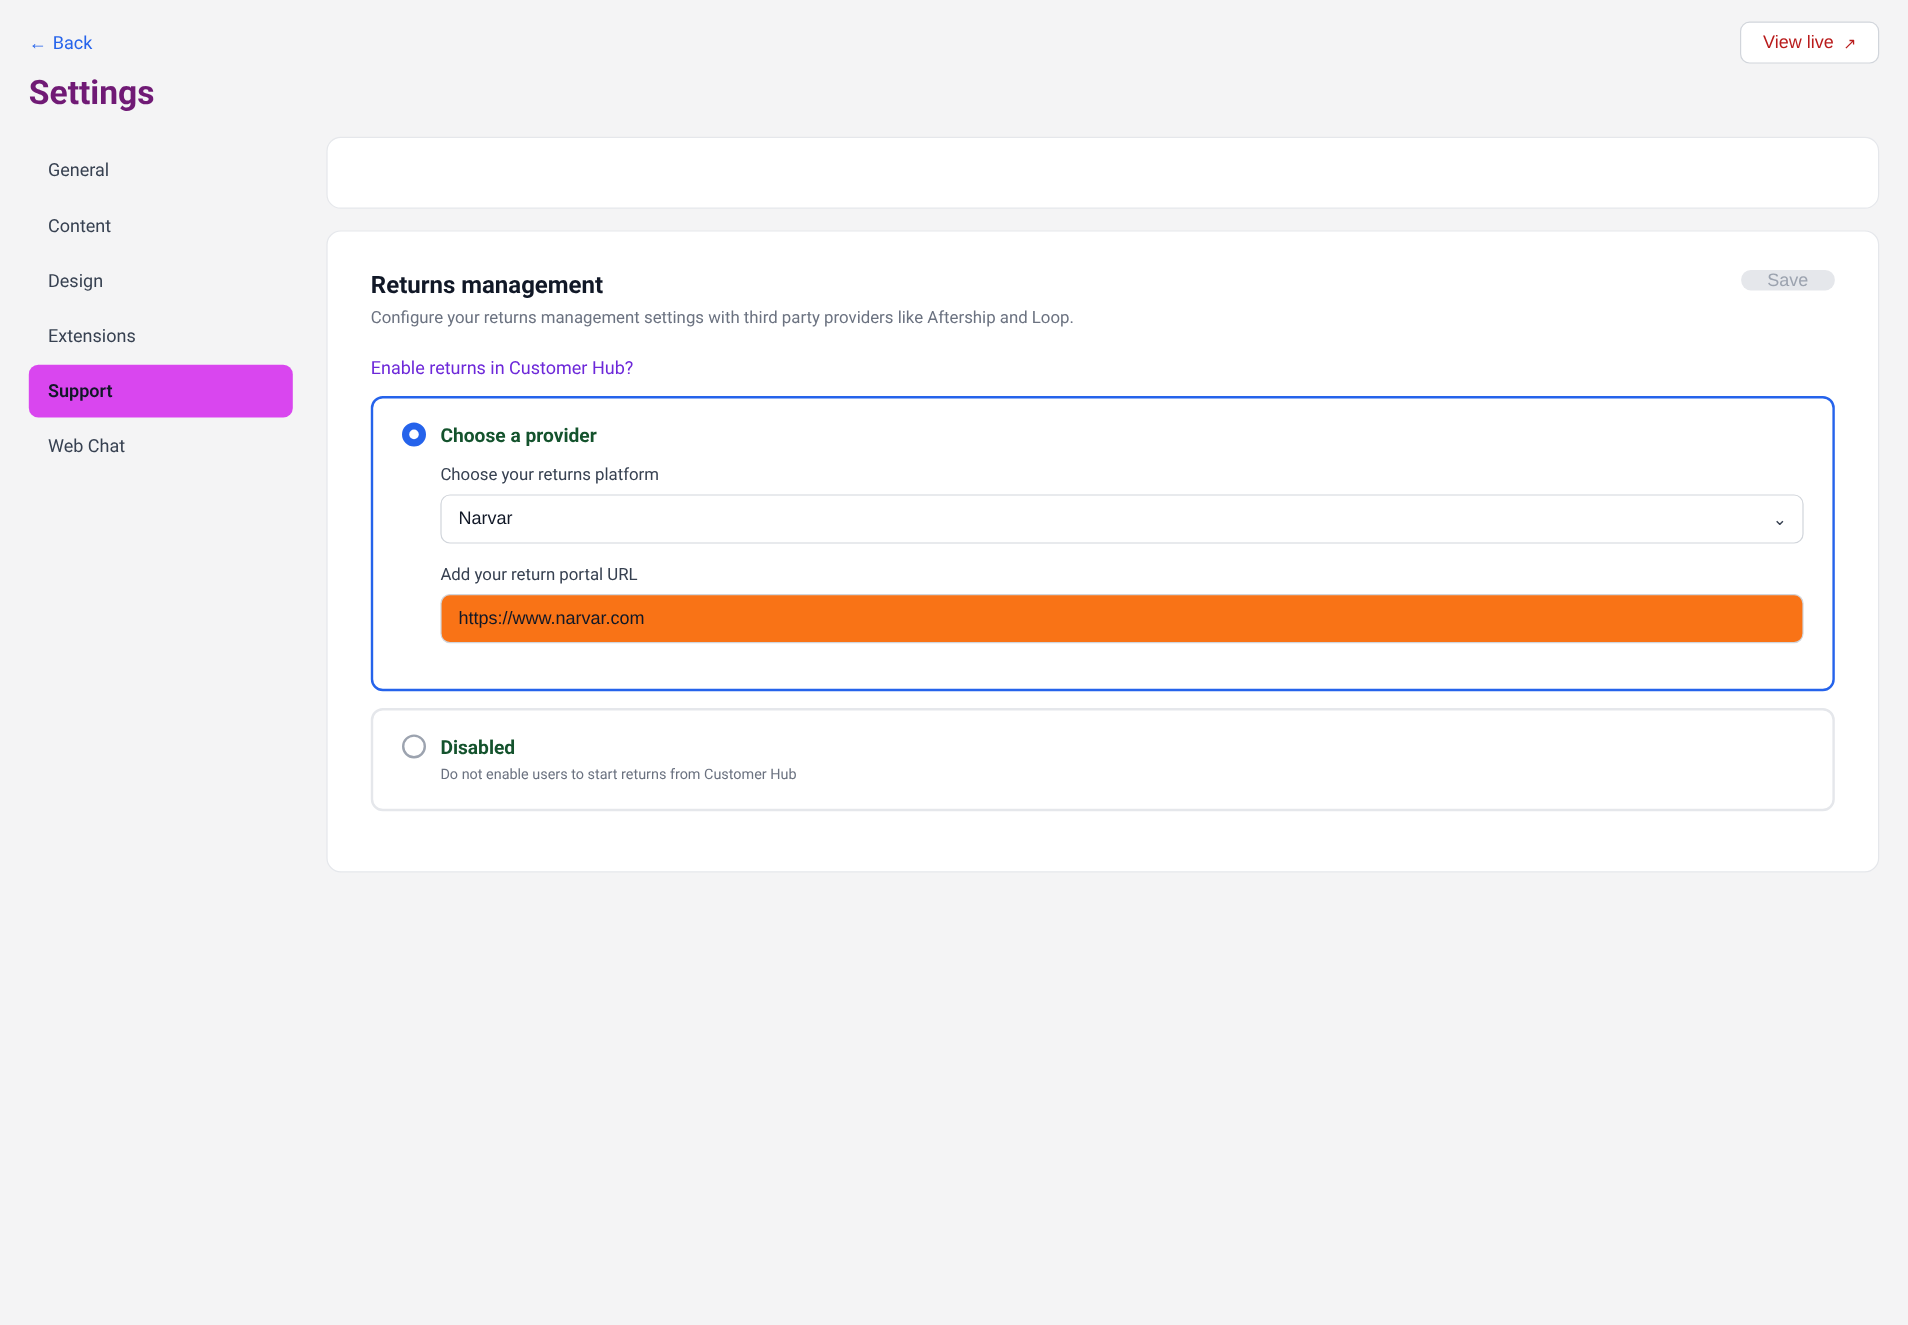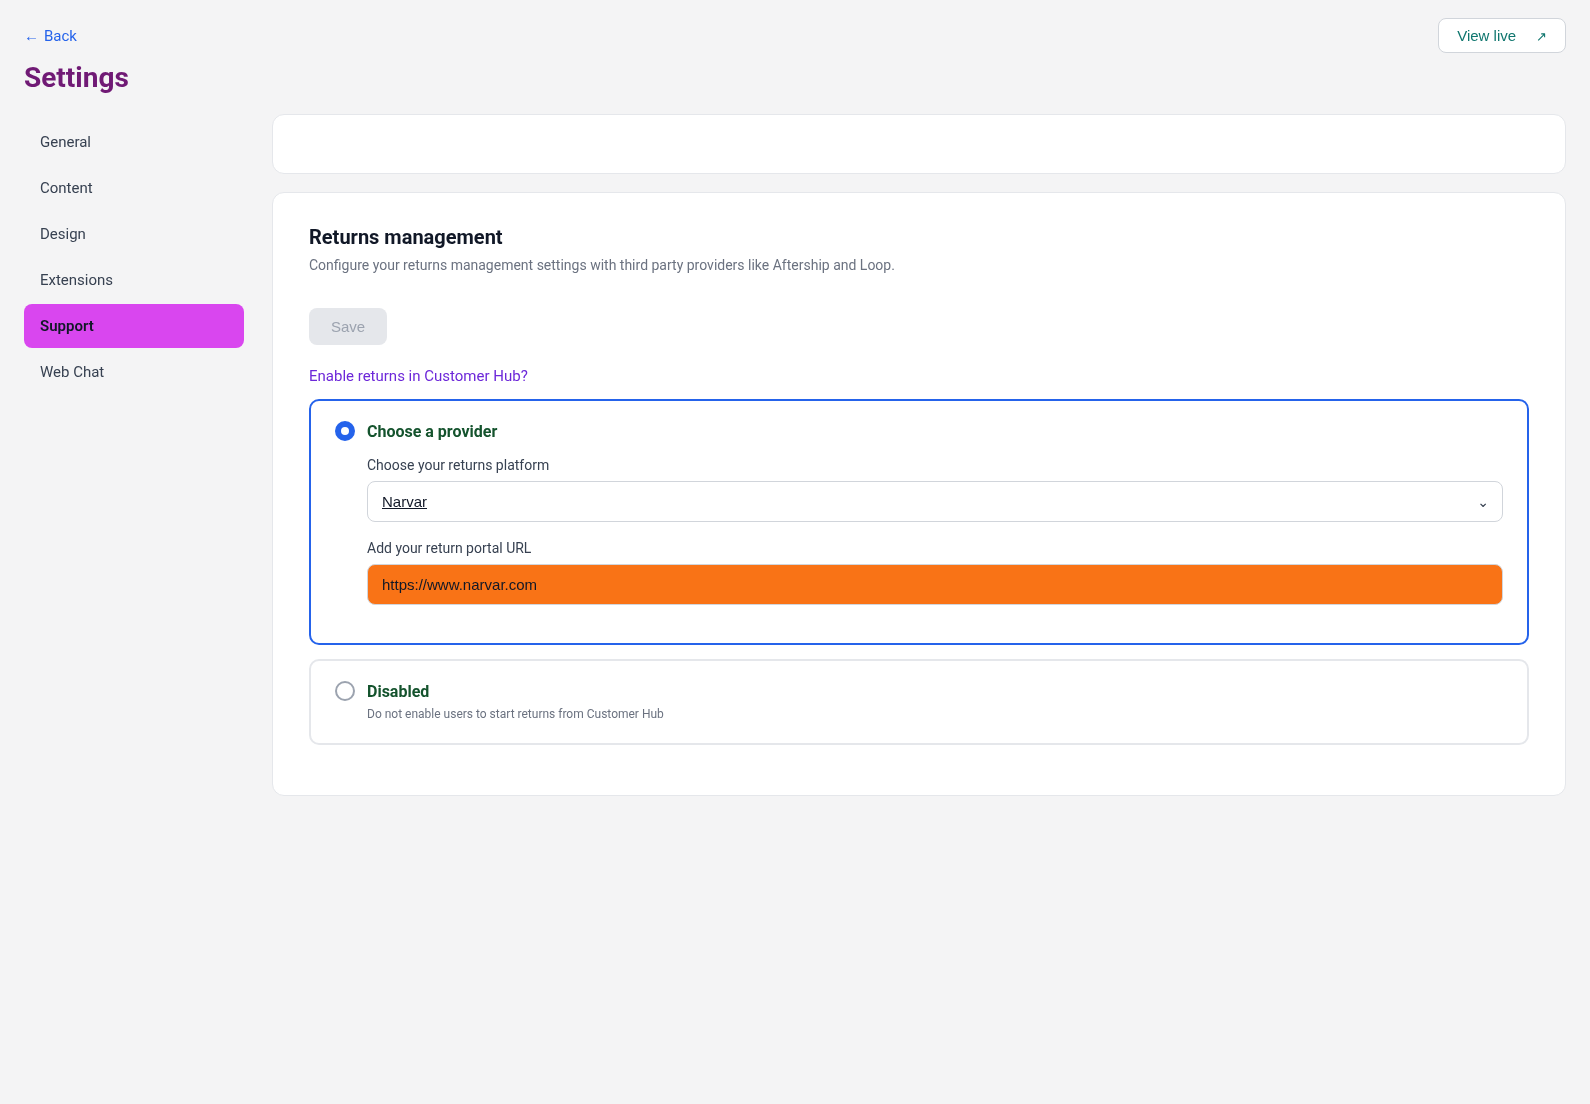--- a/index.html
+++ b/index.html
@@ -30,29 +30,29 @@
       align-items: center;
       gap: 5px;
       text-decoration: none;
     }
     .back-arrow {
       font-size: 15px;
     }
     .view-live-btn {
       display: flex;
       align-items: flex-end;
-      gap: 20px;
+      gap: 8px;
       border: 1.5px solid #d1d5db;
       border-radius: 8px;
       background: #fff;
       padding: 8px 18px;
       font-size: 15px;
       font-weight: 500;
       cursor: pointer;
-      color: #0f766e;
+      color: #b91c1c;
     }
     .page-title {
       font-size: 28px;
       font-weight: 700;
       margin-bottom: 20px;
       color: #701a75;
     }
     .main-layout {
       display: flex;
       gap: 0;
@@ -91,47 +91,45 @@
     
     .settings-card {
       background: #fff;
       border-radius: 12px;
       border: 1px solid #e5e7eb;
       padding: 32px 36px 36px 36px;
       margin-bottom: 18px;
     }
     .card-header {
       display: flex;
-      justify-content: flex-end;
+      justify-content: space-between;
       align-items: flex-start;
       margin-bottom: 22px;
-      flex-direction: column;
     }
     .card-title {
       font-size: 20px;
       font-weight: 700;
       margin-bottom: 6px;
     }
     .card-description {
       font-size: 14px;
       color: #6b7280;
       max-width: 680px;
       line-height: 1.5;
     }
     .save-btn {
       background: #e5e7eb;
       color: #9ca3af;
       border: none;
       border-radius: 8px;
-      padding: 10px 22px;
+      padding: 0 22px;
       font-size: 15px;
       font-weight: 500;
       cursor: not-allowed;
       white-space: nowrap;
-      margin-top: 32px;
     }
     .section-label {
       font-size: 15px;
       color: #6d28d9;
       margin-bottom: 14px;
     }
     
     .radio-option-box {
       border: 2px solid #e5e7eb;
       border-radius: 10px;
@@ -199,21 +197,20 @@
     .styled-select {
       width: 100%;
       padding: 11px 40px 11px 14px;
       border: 1px solid #d1d5db;
       border-radius: 8px;
       font-size: 15px;
       color: #111827;
       background: #fff;
       appearance: none;
       cursor: pointer;
-      text-decoration: underline;
     }
     .select-chevron {
       position: absolute;
       right: 14px;
       top: 50%;
       transform: translateY(-50%);
       pointer-events: none;
       color: #374151;
       font-size: 14px;
     }

